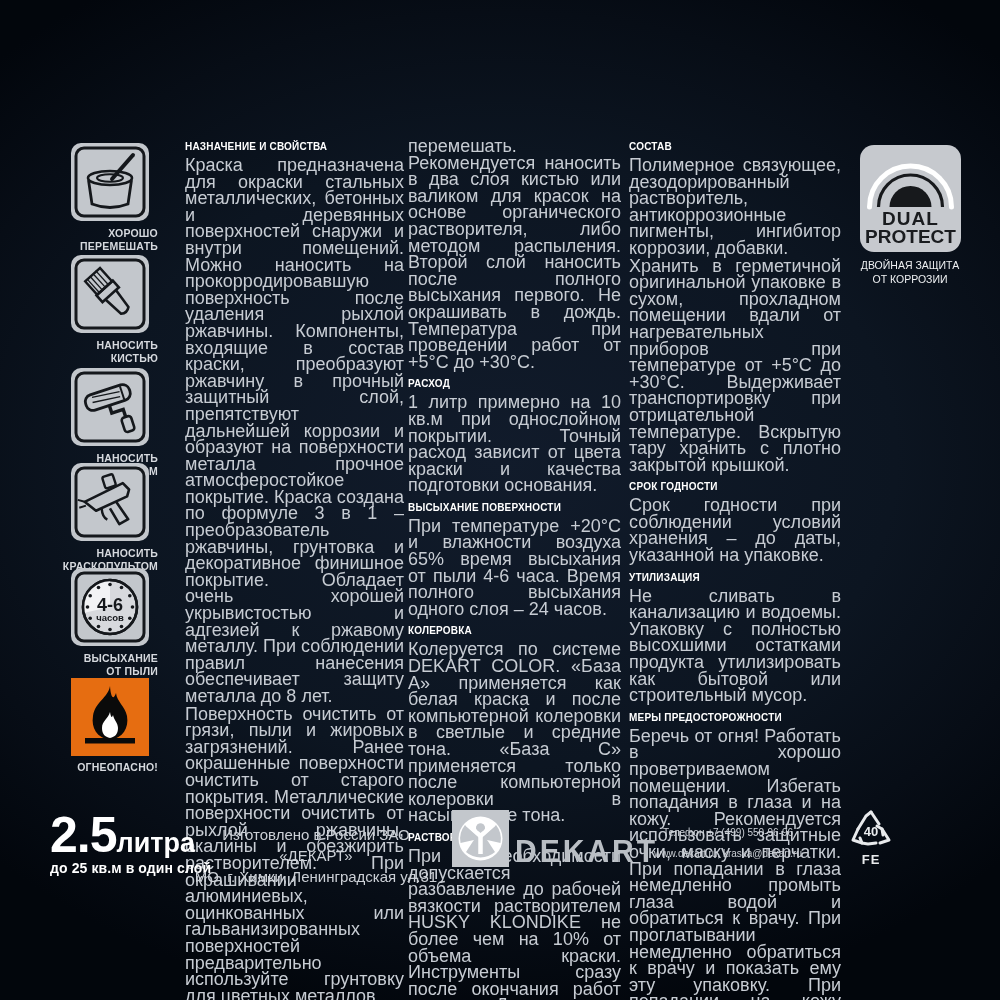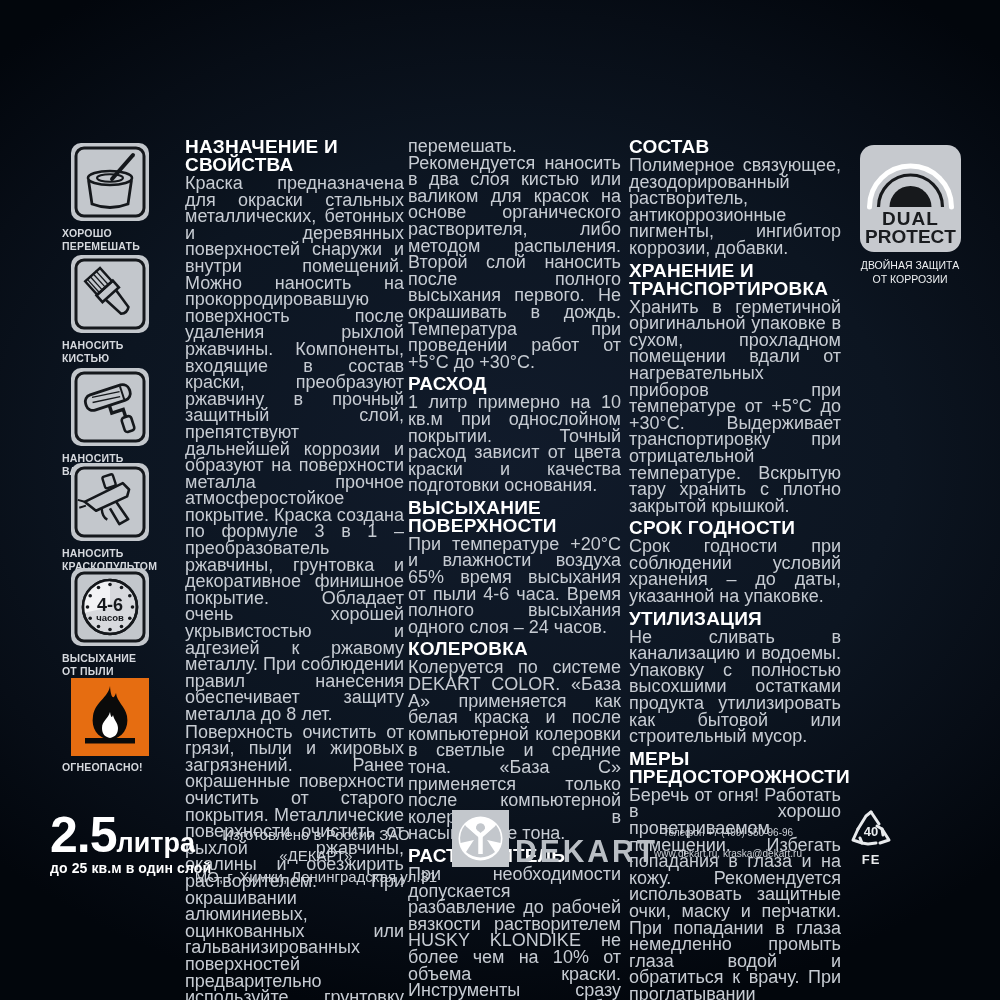--- a/index.html
+++ b/index.html
@@ -7,35 +7,35 @@
   body {
     font-family: "Liberation Sans", "DejaVu Sans", sans-serif;
     background: radial-gradient(ellipse 720px 560px at 50% 46%, #111b2b 0%, #0c1521 55%, #070d16 80%, #02060c 100%);
     position: relative;
     overflow: hidden;
     color: #c9cdd4;
   }
   .abs { position:absolute; }
 
   
-  .pict { position:absolute; left:62px; width:96px; text-align:left; }
+  .pict { position:absolute; left:62px; width:96px; text-align:right; }
   .pict svg { display:block; margin:0 auto; }
   .pict-label {
     margin-top:5px; font-size:10.5px; font-weight:bold; line-height:12.5px;
     letter-spacing:.2px; color:#d6d9de; white-space:pre-line; text-transform:uppercase;
   }
 
   
   .col { position:absolute; top:138px; }
   .col p {
     font-size:18px; line-height:16.6px; text-align:justify;
     color:#c7ccd3; margin-bottom:1px;
   }
   .col h3 {
-    font-size:19px; line-height:18px; font-weight:bold; color:#ffffff;
+    font-size:10px; line-height:18px; font-weight:bold; color:#ffffff;
     margin:5px 0 1px 0; letter-spacing:.2px;
   }
   .col h3:first-child { margin-top:0; }
 
   
   .badge-caption {
     position:absolute; left:848px; top:258px; width:124px; text-align:center;
     font-size:10.5px; font-weight:normal; color:#eef0f2; line-height:14px; white-space:pre-line;
   }
 
@@ -187,21 +187,20 @@
   <p>При температуре +20°С и влажности воздуха 65% время высыхания от пыли 4-6 часа. Время полного высыхания одного слоя – 24 часов.</p>
   <h3>КОЛЕРОВКА</h3>
   <p>Колеруется по системе DEKART COLOR. «База А» применяется как белая краска и после компьютерной колеровки в светлые и средние тона. «База С» применяется только после компьютерной колеровки в насыщенные тона.</p>
   <h3>РАСТВОРИТЕЛЬ</h3>
   <p>При необходимости допускается разбавление до рабочей вязкости растворителем HUSKY KLONDIKE не более чем на 10% от объема краски. Инструменты сразу после окончания работ промыть. Для промывки инструмента допускается применение растворителя №646.</p>
 </div>
 
 <div class="col" style="left:629px; width:212px;">
   <h3>СОСТАВ</h3>
   <p>Полимерное связующее, дезодорированный растворитель, антикоррозионные пигменты, ингибитор коррозии, добавки.</p>
-  <h3>ХРАНЕНИЕ И ТРАНСПОРТИРОВКА</h3>
   <p>Хранить в герметичной оригинальной упаковке в сухом, прохладном помещении вдали от нагревательных приборов при температуре от +5°С до +30°С. Выдерживает транспортировку при отрицательной температуре. Вскрытую тару хранить с плотно закрытой крышкой.</p>
   <h3>СРОК ГОДНОСТИ</h3>
   <p>Срок годности при соблюдении условий хранения – до даты, указанной на упаковке.</p>
   <h3>УТИЛИЗАЦИЯ</h3>
   <p>Не сливать в канализацию и водоемы. Упаковку с полностью высохшими остатками продукта утилизировать как бытовой или строительный мусор.</p>
   <h3>МЕРЫ ПРЕДОСТОРОЖНОСТИ</h3>
   <p>Беречь от огня! Работать в хорошо проветриваемом помещении. Избегать попадания в глаза и на кожу. Рекомендуется использовать защитные очки, маску и перчатки. При попадании в глаза немедленно промыть глаза водой и обратиться к врачу. При проглатывании немедленно обратиться к врачу и показать ему эту упаковку. При попадании на кожу протереть её чистой тканью и промыть водой с мылом. Беречь от детей!</p>
 </div>
 
 <div class="abs" style="left:860px; top:145px;">

